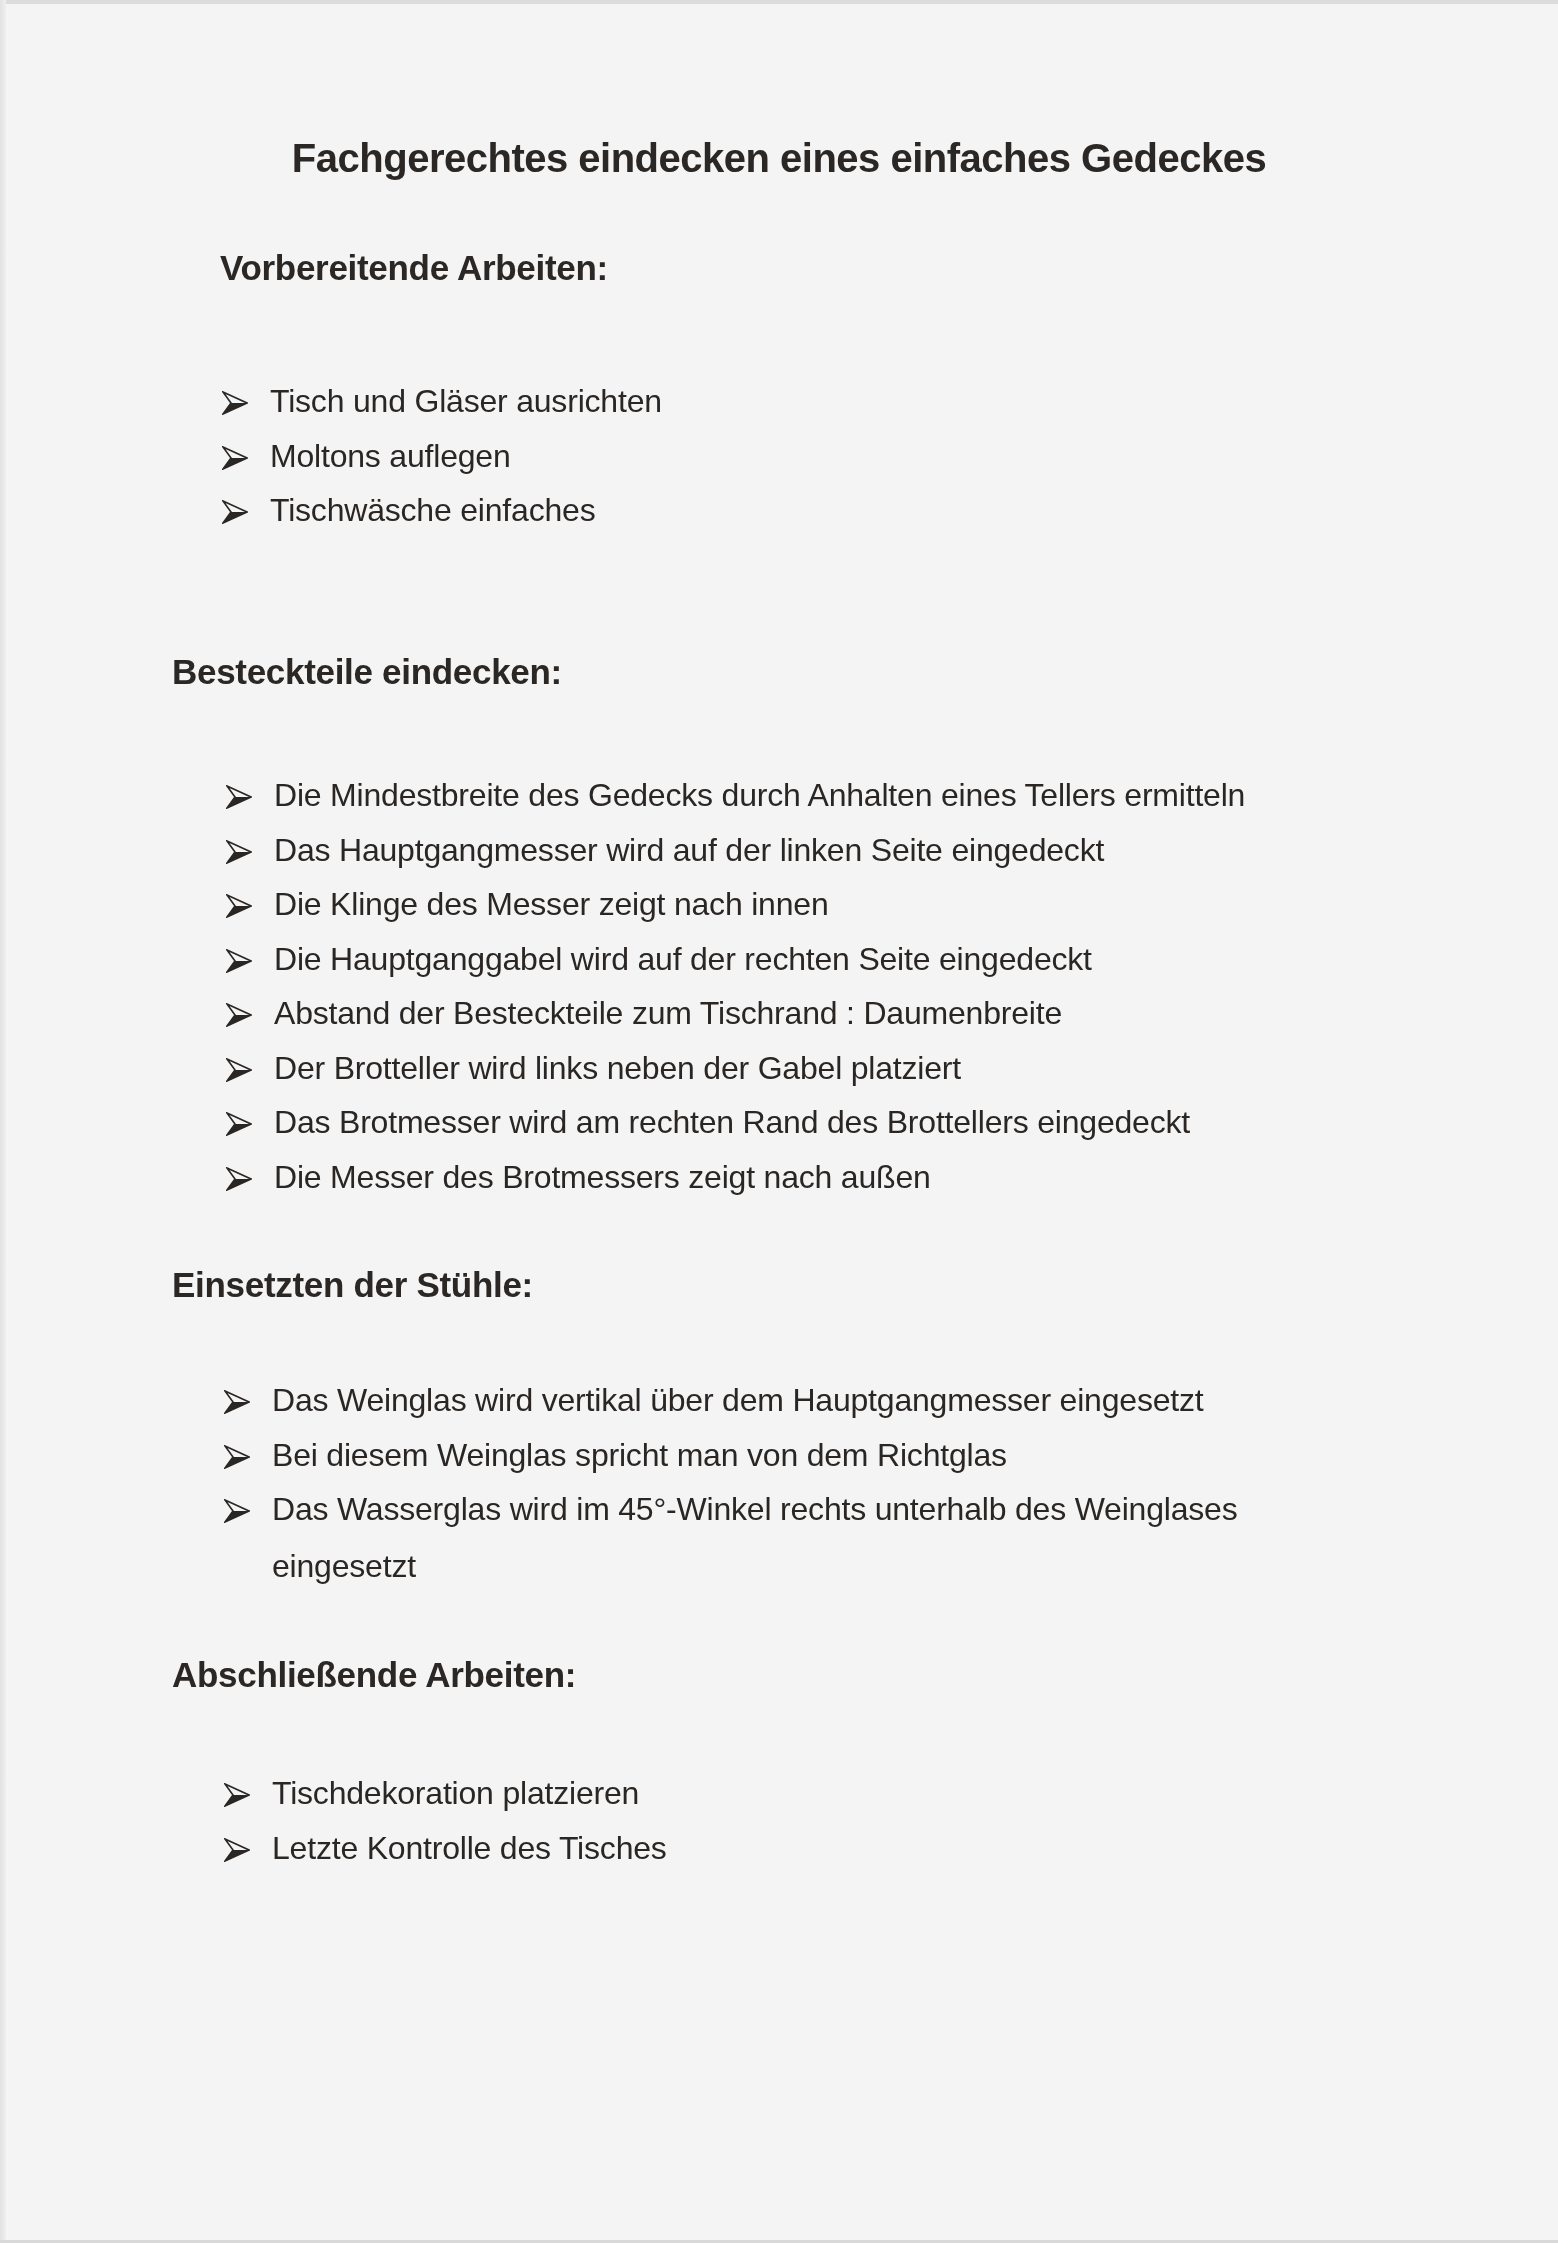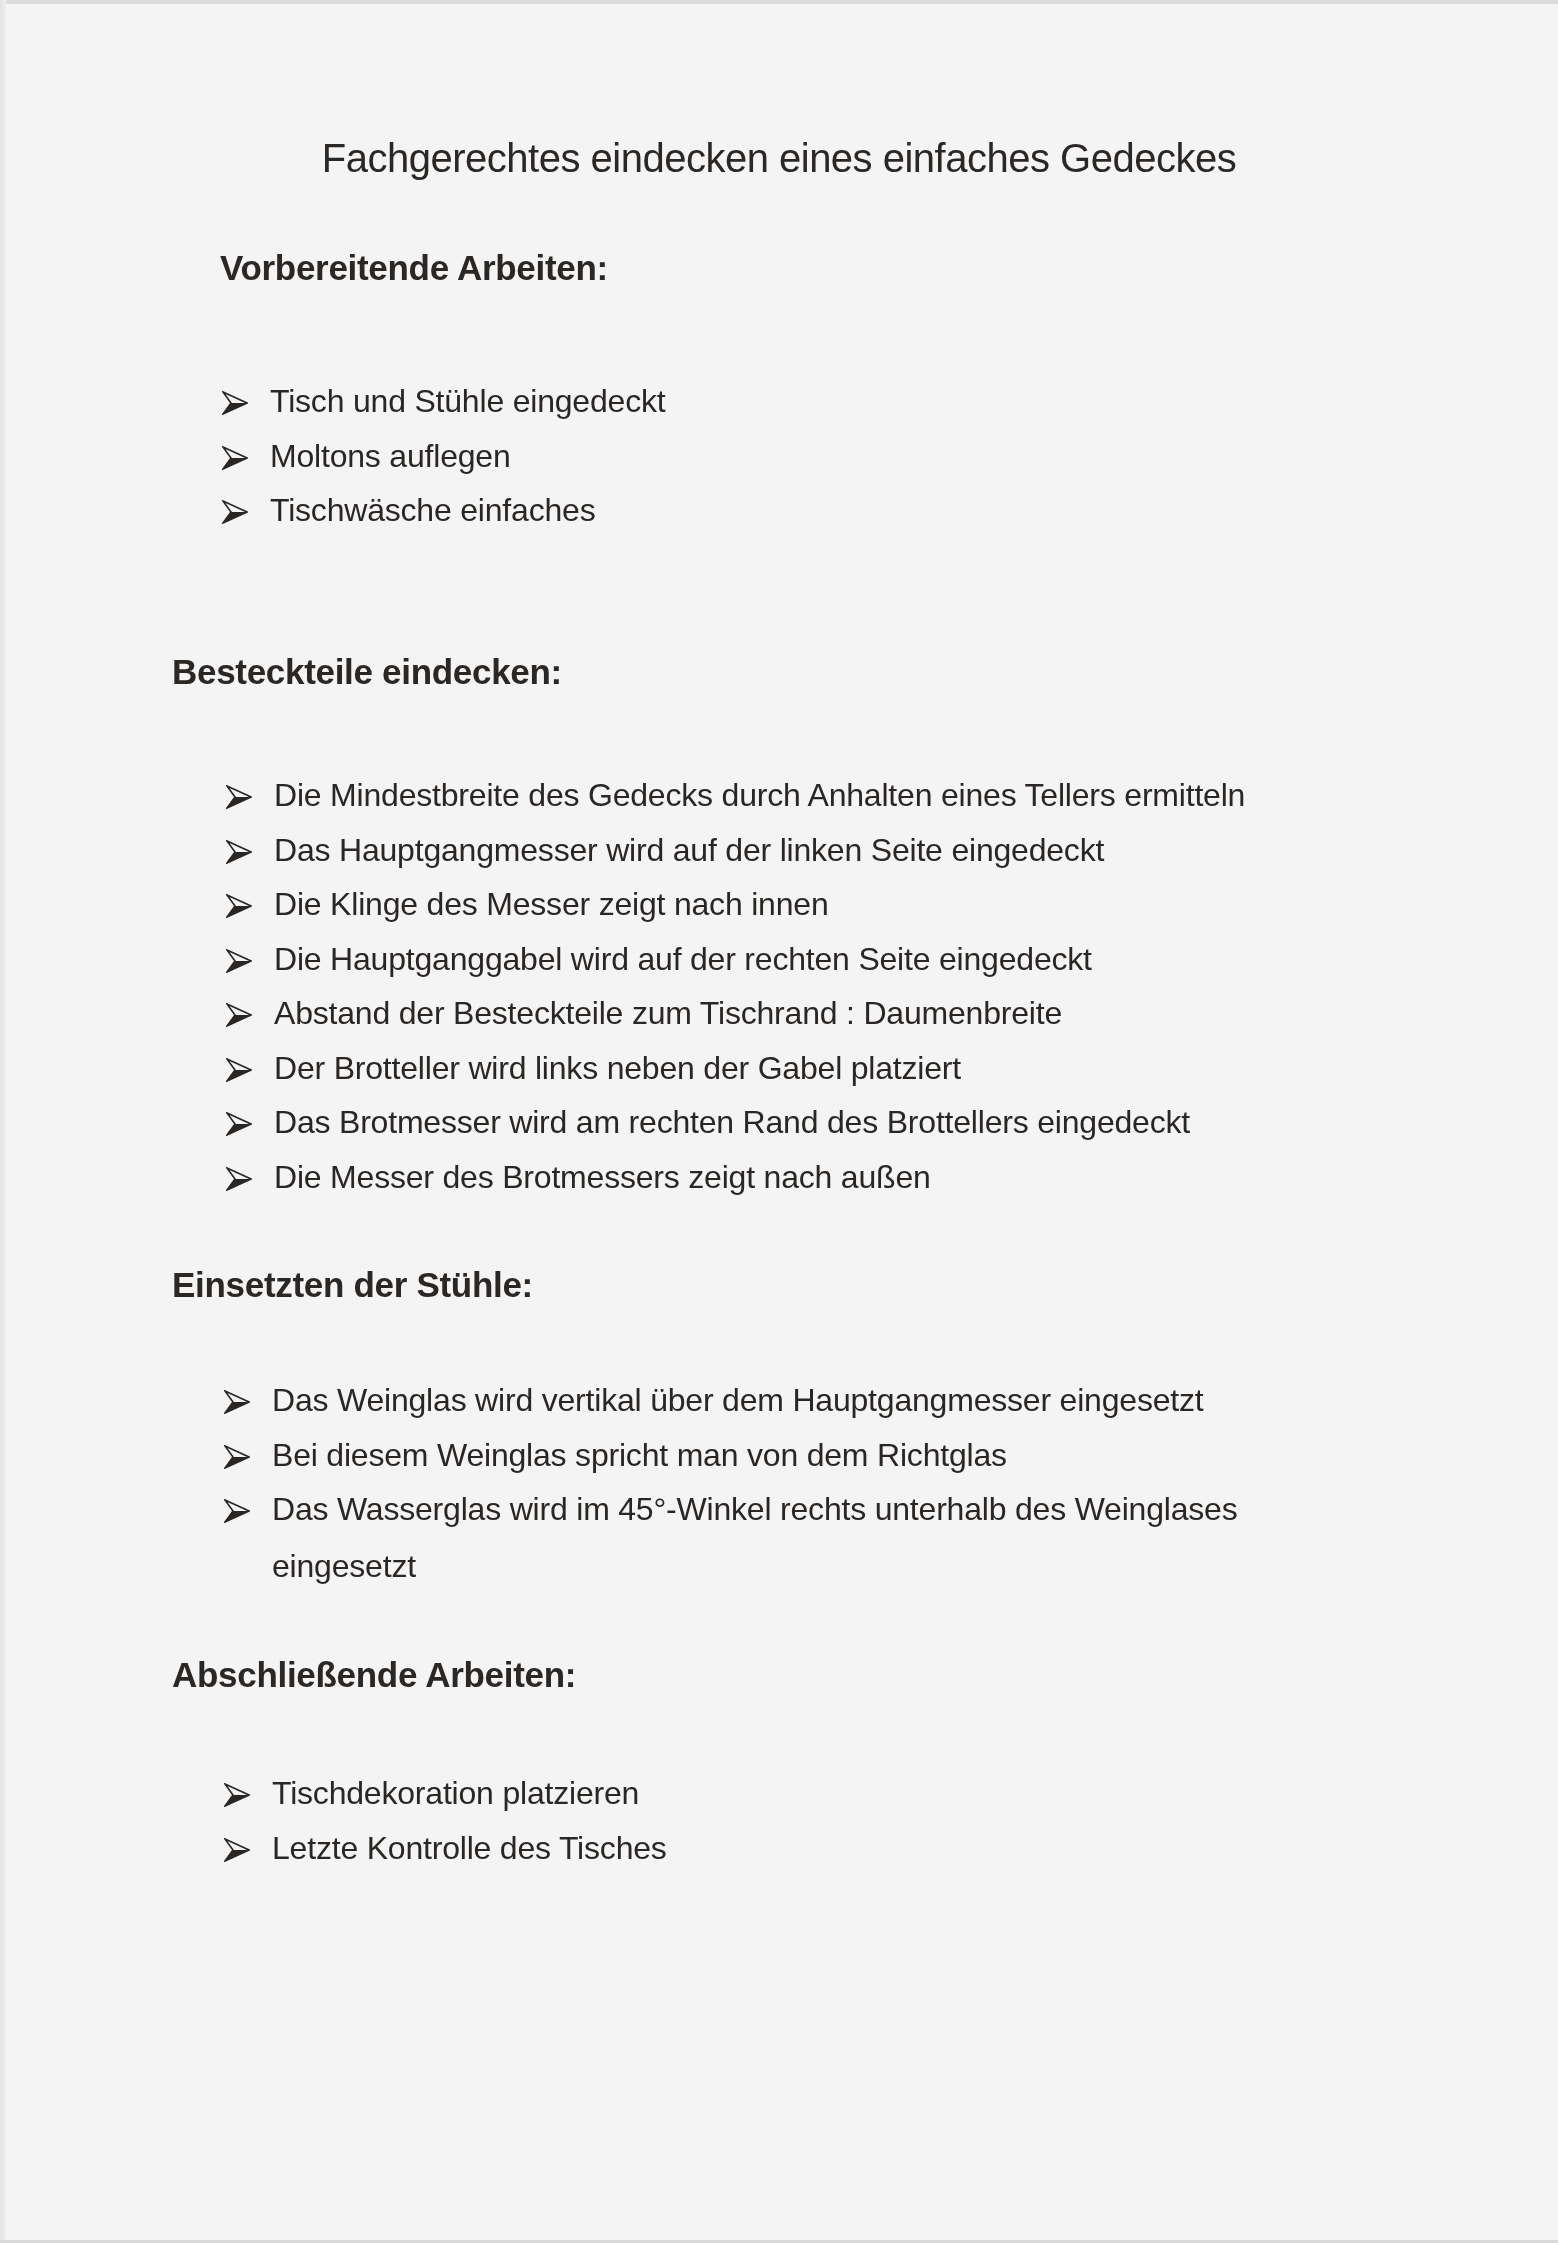--- a/index.html
+++ b/index.html
@@ -22,21 +22,21 @@
   }
   .page-edge-bottom {
     position: absolute; left: 0; bottom: 0; width: 1558px; height: 3px;
     background: #d9d9d9;
   }
   .title {
     position: absolute;
     left: 0; width: 1558px;
     top: 136px;
     text-align: center;
-    font-weight: normal;
+    font-weight: bold;
     font-size: 40px;
     letter-spacing: -0.5px;
     color: #2b2725;
   }
   .heading {
     position: absolute;
     left: 172px;
     font-weight: bold;
     font-size: 35px;
     letter-spacing: -0.3px;
@@ -84,21 +84,21 @@
     </symbol>
   </defs>
 </svg>
 
 <div class="title">Fachgerechtes eindecken eines einfaches Gedeckes</div>
 
 <div class="heading" style="top:248px;margin-left:48px;">Vorbereitende Arbeiten:</div>
 <ul class="list" style="top:374px;">
   <li><svg class="arrow">
         <use href="#arrowhead"></use>
-      </svg><span>Tisch und Stühle eingedeckt</span></li>
+      </svg><span>Tisch und Gläser ausrichten</span></li>
   <li><svg class="arrow">
         <use href="#arrowhead"></use>
       </svg><span>Moltons auflegen</span></li>
   <li><svg class="arrow">
         <use href="#arrowhead"></use>
       </svg><span>Tischwäsche einfaches</span></li>
 </ul>
 
 <div class="heading" style="top:652px;">Besteckteile eindecken:</div>
 <ul class="list" style="top:768px; left:226px;">

